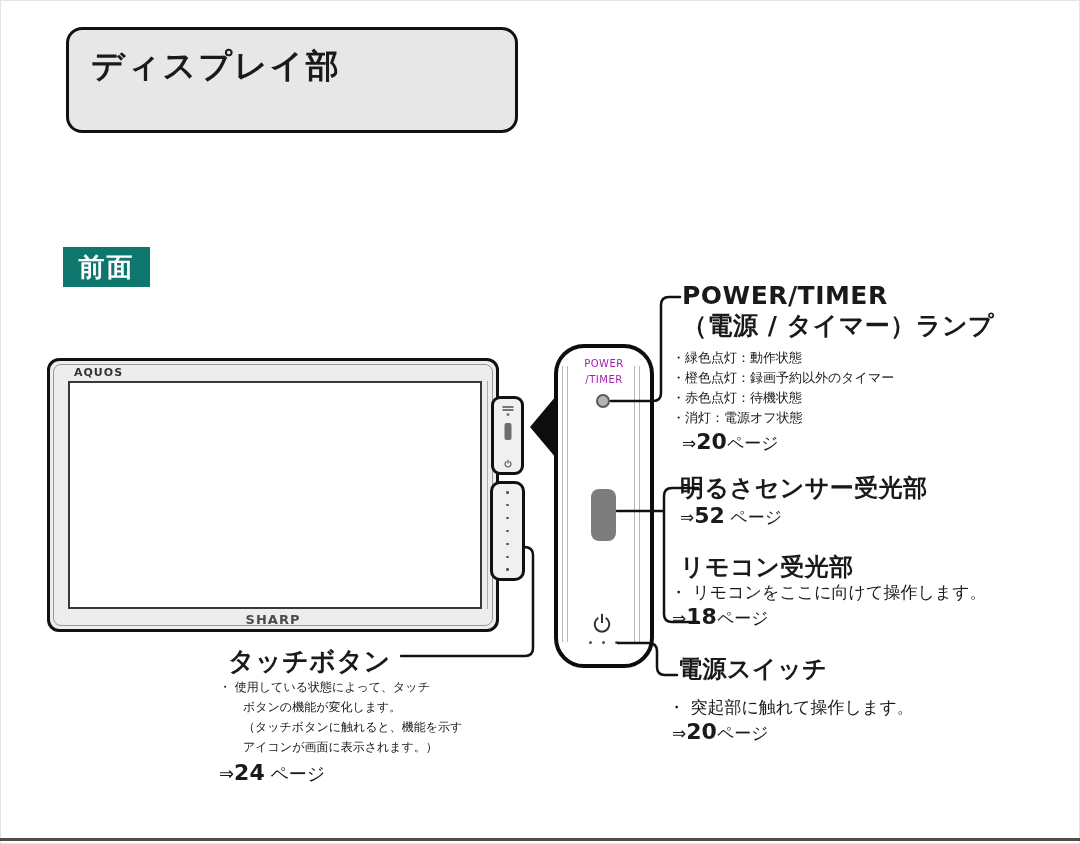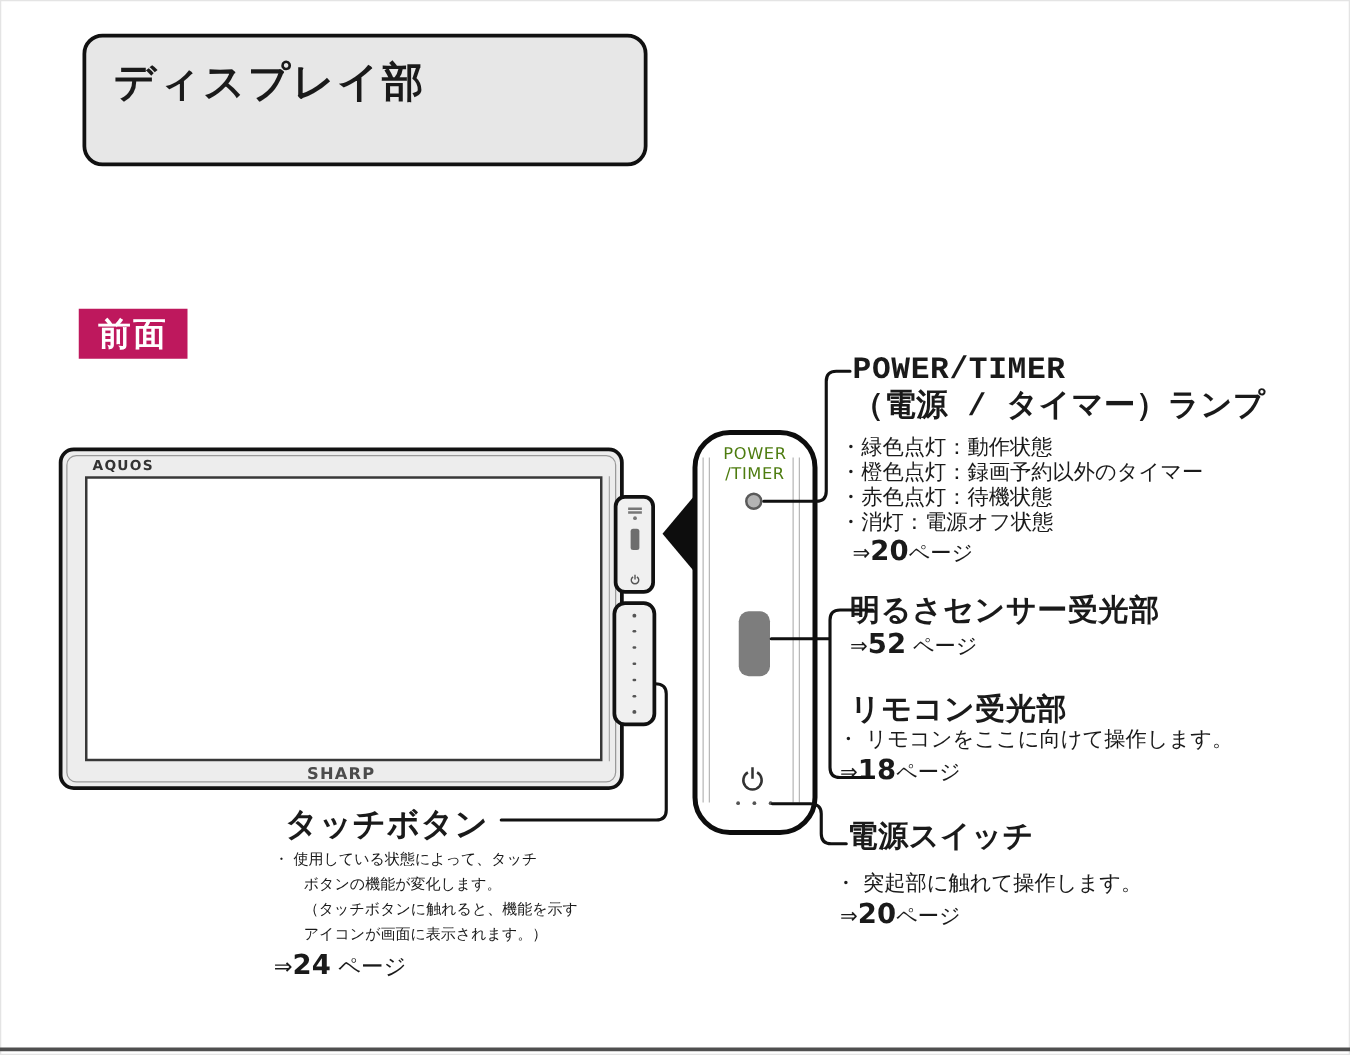--- a/index.html
+++ b/index.html
@@ -10,21 +10,21 @@
     box-shadow:inset 0 0 0 1px #e4e4e4;
   }
   
   .title-box{
     position:absolute;left:66px;top:27px;width:452px;height:106px;
     background:var(--box-fill,#e7e7e7);border:3px solid #111;border-radius:16px;
     box-sizing:border-box;
   }
   .title-box .t{display:block;padding:14px 0 0 22px;font-size:33px;font-weight:bold;letter-spacing:2px;}
   .front-label{
-    position:absolute;left:63px;top:247px;width:87px;height:40px;background:#be185d;color:#fff;
+    position:absolute;left:63px;top:247px;width:87px;height:40px;background:#0f766e;color:#fff;
     display:flex;align-items:center;justify-content:center;font-size:26px;font-weight:bold;letter-spacing:2px;
   }
   
   .tv{
     position:absolute;left:47px;top:358px;width:452px;height:274px;
     background:var(--bezel-fill,#ededed);border:3px solid #111;border-radius:12px;box-sizing:border-box;
   }
   .tv .inner-line{position:absolute;left:3px;top:3px;right:3px;bottom:3px;border:1px solid #9a9a9a;border-radius:8px;}
   .tv .aquos{position:absolute;left:24px;top:5px;font-size:11px;font-weight:bold;color:#333;letter-spacing:1px;}
   .tv .screen{position:absolute;left:18px;top:20px;width:414px;height:228px;background:#fff;border:2px solid #383838;box-sizing:border-box;}
@@ -44,34 +44,34 @@
     border:3px solid #111;border-radius:10px;box-sizing:border-box;z-index:3;
     display:flex;flex-direction:column;align-items:center;justify-content:space-between;padding:7px 0;
   }
   .co-lower .dot{width:2.5px;height:2.5px;border-radius:50%;background:#555;}
   
   .strip{
     position:absolute;left:554px;top:344px;width:100px;height:324px;background:#fff;
     border:4px solid #0d0d0d;border-radius:30px;box-sizing:border-box;z-index:2;
   }
   .strip .vline{position:absolute;top:18px;width:1px;height:276px;background:#b8b8b8;}
-  .strip .label{position:absolute;left:0;top:8px;width:100%;text-align:center;font-size:13px;line-height:16px;color:#4d7c0f;letter-spacing:0.5px;}
+  .strip .label{position:absolute;left:0;top:8px;width:100%;text-align:center;font-size:10px;line-height:16px;color:#a21caf;letter-spacing:0.5px;}
   .strip .led{position:absolute;left:38px;top:46px;width:14px;height:14px;border-radius:50%;
     background:var(--led-gray,#b3b3b3);border:2px solid #5a5a5a;box-sizing:border-box;}
   .strip .sensor{position:absolute;left:33px;top:141px;width:25px;height:52px;border-radius:8px;background:var(--sensor-gray,#7d7d7d);}
   .strip .pow{position:absolute;left:33px;top:264px;width:22px;height:22px;}
   .strip .dots{position:absolute;left:31px;top:293px;width:29px;display:flex;justify-content:space-between;}
   .strip .dots i{width:3px;height:3px;border-radius:50%;background:#555;}
   
   .overlay{position:absolute;left:0;top:0;width:1080px;height:844px;pointer-events:none;z-index:4;}
   
   .sec{position:absolute;}
-  .sec .title{font-size:25px;font-weight:bold;line-height:30px;margin-left:10px;letter-spacing:0.5px;font-family:Liberation Mono, monospace;}
+  .sec .title{font-size:25px;font-weight:bold;line-height:30px;margin-left:10px;letter-spacing:0.5px;}
   .sec .title2{font-size:24px;font-weight:bold;line-height:28px;margin-left:10px;letter-spacing:0.5px;}
-  .sec .b{font-size:17px;line-height:20px;}
+  .sec .b{font-size:13px;line-height:20px;}
   .sec .b2{font-size:17px;line-height:22px;}
   .sec .ref{font-size:17px;margin-left:10px;margin-top:1px;}
   .sec .ref b{font-size:22px;}
   .sec-power{left:672px;top:281px;width:406px;}
   .sec-power .bullets{margin-top:7px;}
   .sec-bright{left:670px;top:474px;width:400px;}
   .sec-remote{left:670px;top:553px;width:400px;}
   .sec-powersw{left:668px;top:655px;width:400px;}
   .sec-powersw .b2{margin-top:13px;}
   .sec-touch{left:219px;top:645px;width:350px;}

